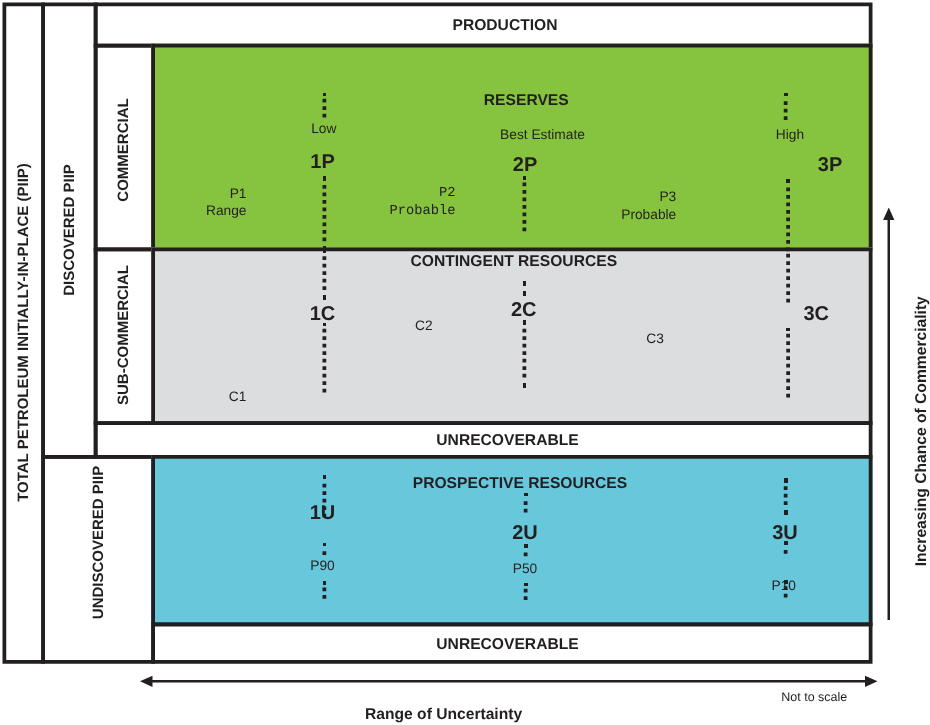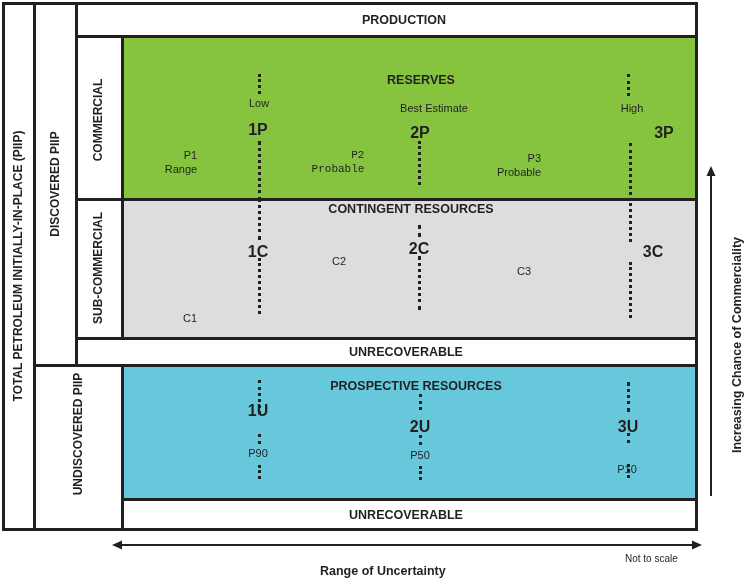--- a/index.html
+++ b/index.html
@@ -105,19 +105,19 @@
 <div class="small" style="left:258px;top:446px;">P90</div>
 <div class="small" style="left:420px;top:448px;">P50</div>
 <div class="small" style="left:627px;top:446px;margin-top:16px;">P10</div>
 
 <svg class="abs" style="left:112px;top:538px;" width="590" height="14" viewBox="0 0 590 14">
   <line x1="8" y1="7" x2="582" y2="7" stroke="#231f20" stroke-width="2"></line>
   <polygon points="0,7 10,2.5 10,11.5" fill="#231f20"></polygon>
   <polygon points="590,7 580,2.5 580,11.5" fill="#231f20"></polygon>
 </svg>
 <div class="abs" style="left:625px;top:553px;font-size:10px;text-align:center;">Not to scale</div>
-<div class="abs" style="left:320px;top:564px;font-size:12.5px;font-weight:bold;">Range of Uncertainty</div>
+<div class="abs" style="left:292px;top:564px;font-size:12.5px;font-weight:bold;">Range of Uncertainty</div>
 
 <svg class="abs" style="left:704px;top:166px;" width="14" height="332" viewBox="0 0 14 332">
   <line x1="7" y1="8" x2="7" y2="330" stroke="#231f20" stroke-width="2"></line>
   <polygon points="7,0 2.5,10 11.5,10" fill="#231f20"></polygon>
 </svg>
 <div class="vlabel" style="left:737px;top:345px;font-size:12.5px;">Increasing Chance of Commerciality</div>
 
 </body></html>

